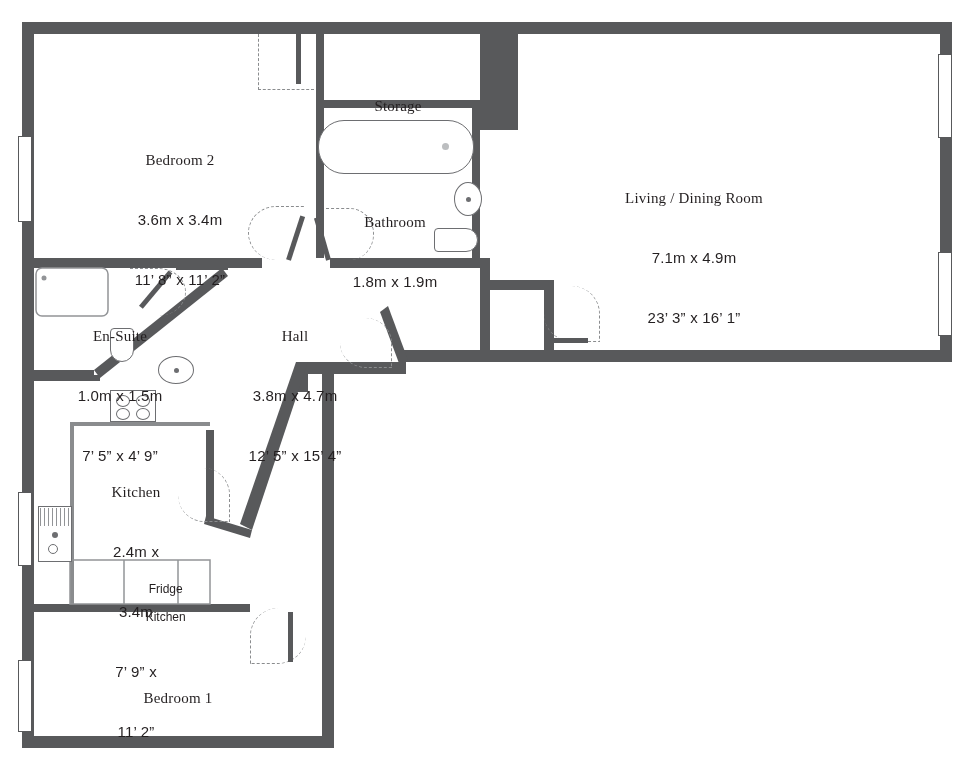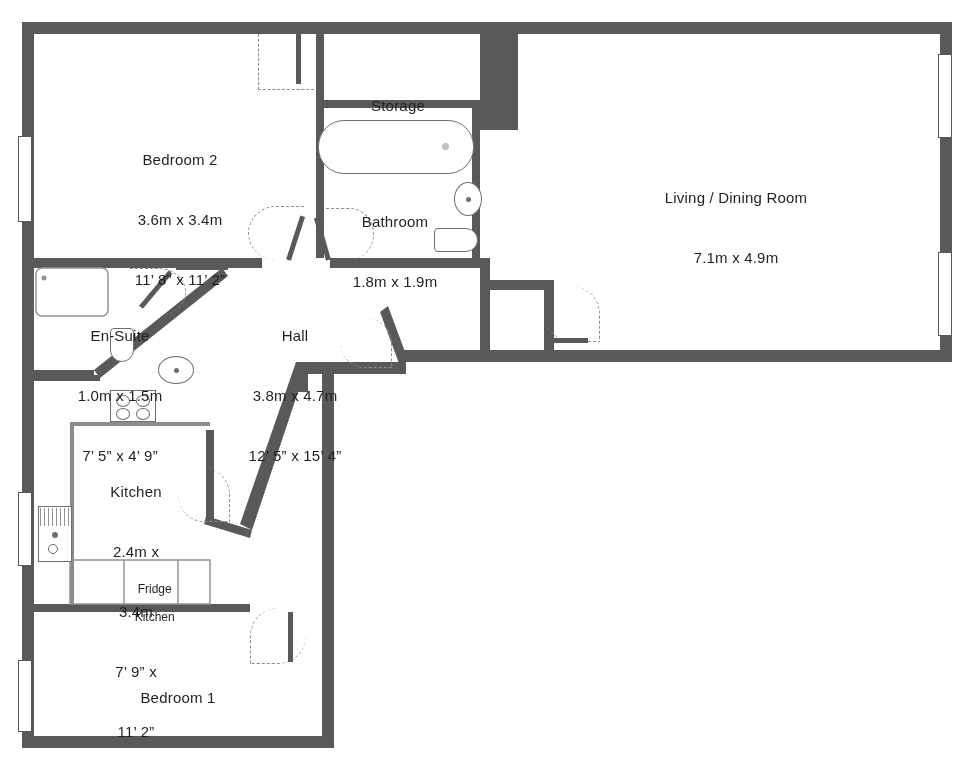--- a/index.html
+++ b/index.html
@@ -35,20 +35,21 @@
     position: absolute;
     text-align: center;
     color: #231f20;
     font-size: 15px;
     line-height: 20px;
     white-space: pre;
     letter-spacing: 0.2px;
   }
   .label .name {
     display: block;
+    font-family: Liberation Serif, serif;
   }
   .label .dim {
     display: block;
   }
   .swing {
     position: absolute;
     border: 1px dashed #8a8c8e;
     border-radius: 50%;
     box-sizing: border-box;
   }
@@ -195,23 +196,24 @@
   <div class="label" style="left:316px; top:56px; width:164px;">
     <span class="name">Storage</span>
   </div>
 
   <div class="label" style="left:88px; top:110px; width:184px;">
     <span class="name">Bedroom 2</span>
     <span class="dim">3.6m x 3.4m</span>
     <span class="dim">11’ 8” x 11’ 2”</span>
   </div>
 
-  <div class="label" style="left:606px; top:148px; width:260px;">
+  <div class="label" style="left:564px; top:148px; width:260px;">
     <span class="name">Living / Dining Room</span>
     <span class="dim">7.1m x 4.9m</span>
+    <span class="dim">23’ 3” x 16’ 1”</span>
   </div>
 
   <div class="label" style="left:310px; top:172px; width:170px;">
     <span class="name">Bathroom</span>
     <span class="dim">1.8m x 1.9m</span>
   </div>
 
   <div class="label" style="left:36px; top:286px; width:168px;">
     <span class="name">En-Suite</span>
     <span class="dim">1.0m x 1.5m</span>
@@ -230,18 +232,18 @@
     <span class="dim">3.4m</span>
     <span class="dim">7’ 9” x</span>
     <span class="dim">11’ 2”</span>
   </div>
 
   <div class="label" style="left:84px; top:648px; width:188px;">
     <span class="name">Bedroom 1</span>
     
   </div>
 
-  <div class="small-text" style="left:120px; top:568px; width:56px;text-align:center;">
+  <div class="small-text" style="left:131px; top:568px; width:56px;text-align:center;">
     <span>Fridge</span><br>
     <span>Kitchen</span>
   </div>
 
 </div>
 
 </body></html>

